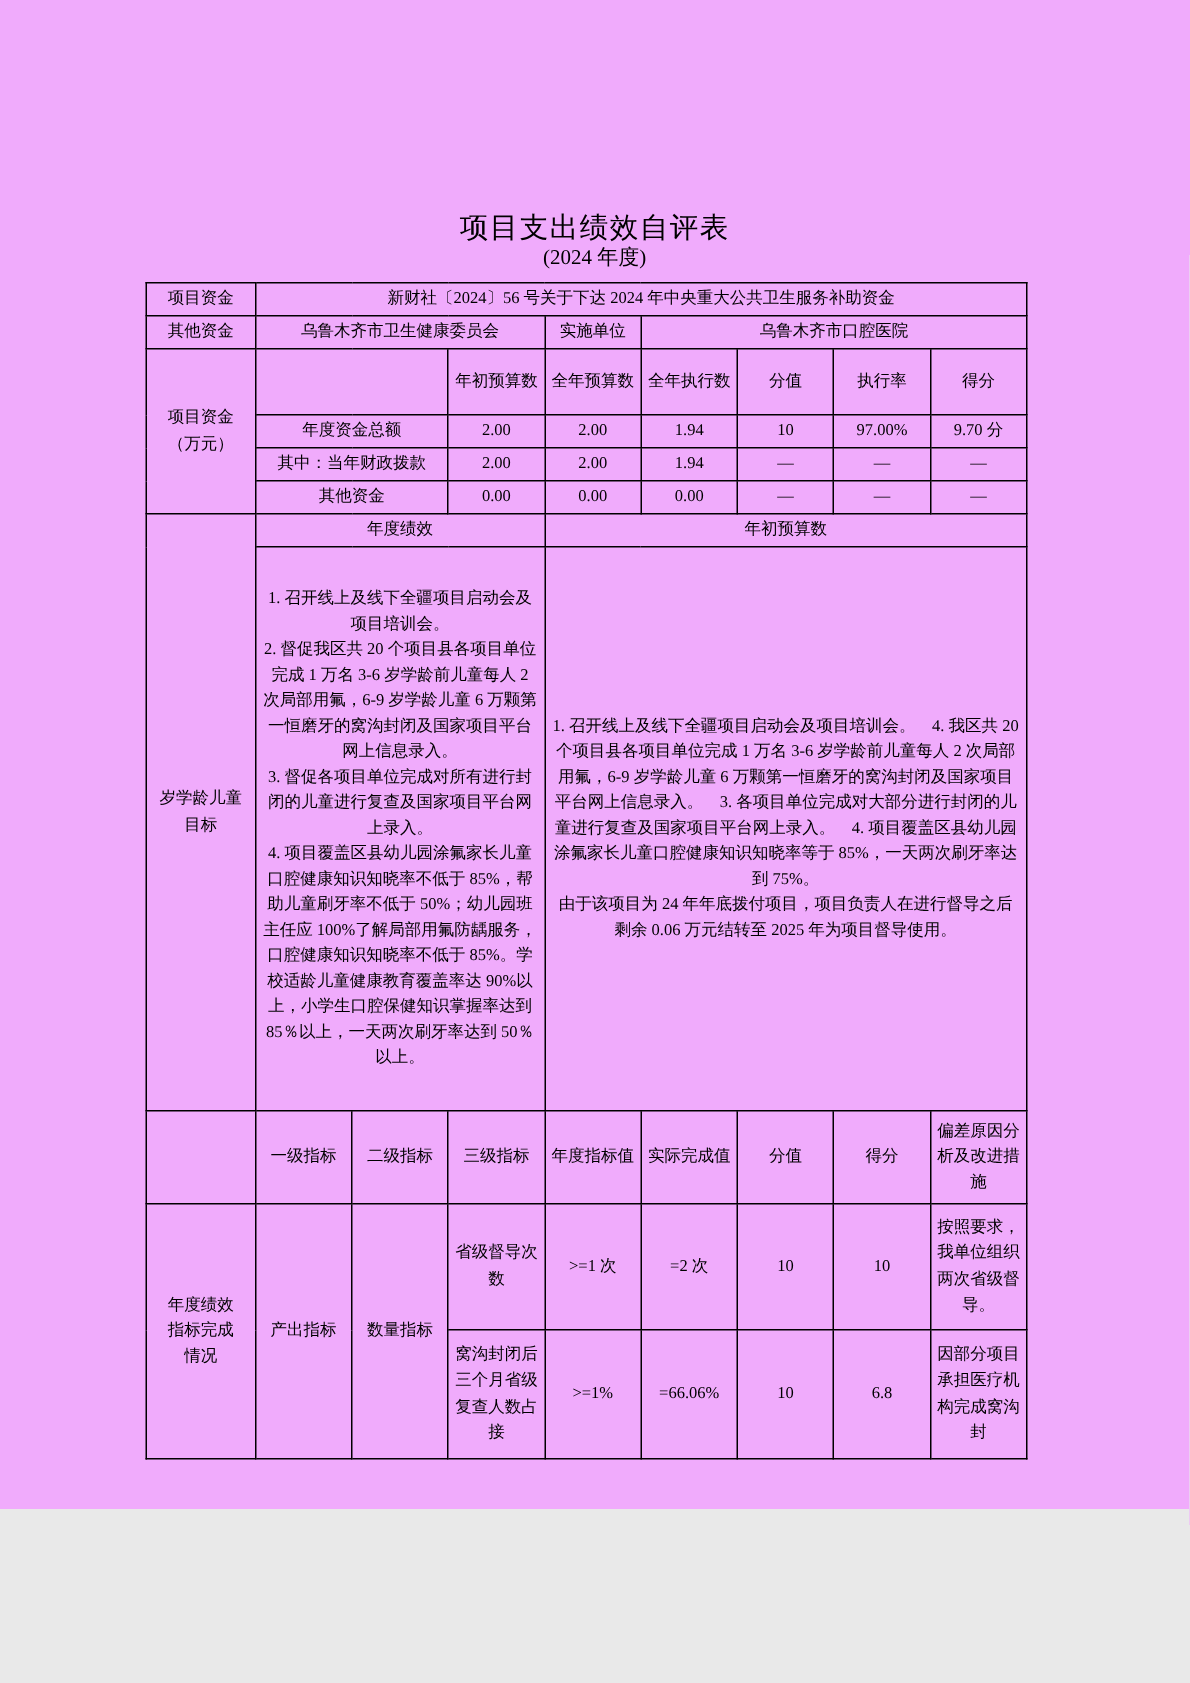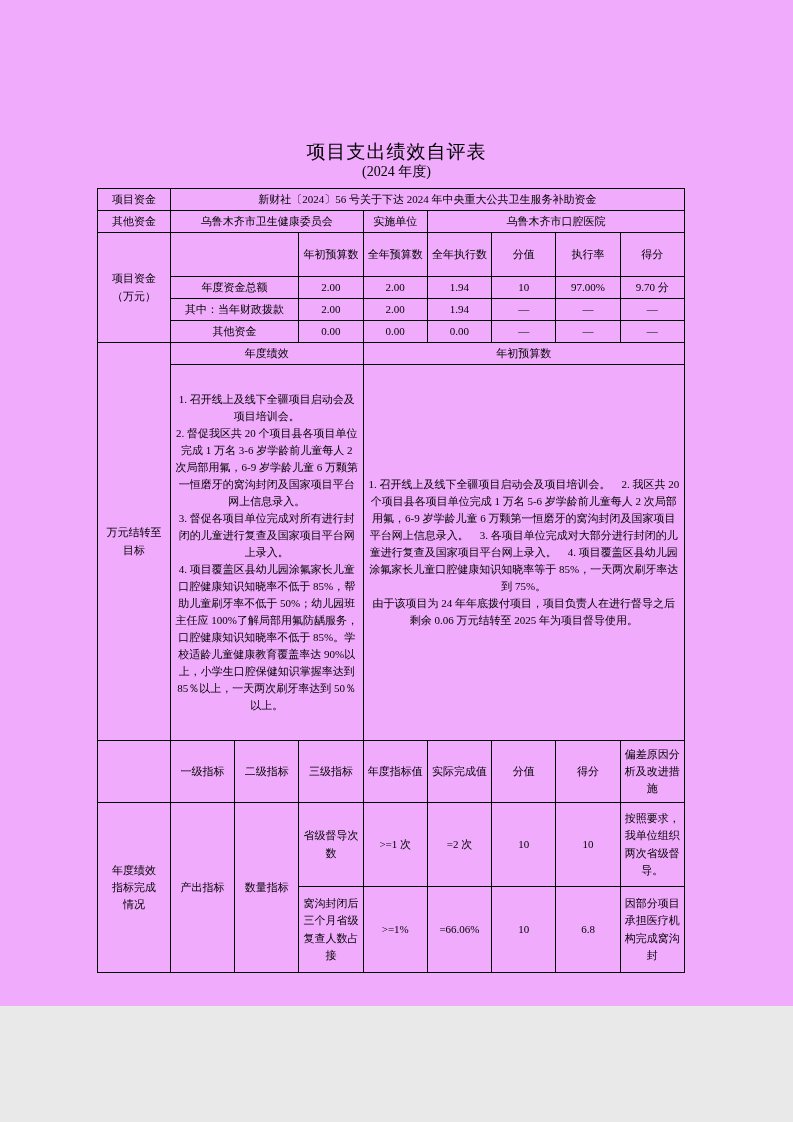--- a/index.html
+++ b/index.html
@@ -115,32 +115,32 @@
       <td colspan="2">其他资金</td>
       <td>0.00</td>
       <td>0.00</td>
       <td>0.00</td>
       <td>—</td>
       <td>—</td>
       <td>—</td>
     </tr>
 
     <tr class="h22">
-      <td rowspan="2" class="pre">万元结转至
+      <td rowspan="2" class="pre">岁学龄儿童
 目标</td>
       <td colspan="3">年度绩效</td>
       <td colspan="5">年初预算数</td>
     </tr>
 
     <tr class="h376">
       <td colspan="3" class="big pre top">1. 召开线上及线下全疆项目启动会及项目培训会。
 2. 督促我区共 20 个项目县各项目单位完成 1 万名 3-6 岁学龄前儿童每人 2 次局部用氟，6-9 岁学龄儿童 6 万颗第一恒磨牙的窝沟封闭及国家项目平台网上信息录入。
 3. 督促各项目单位完成对所有进行封闭的儿童进行复查及国家项目平台网上录入。
 4. 项目覆盖区县幼儿园涂氟家长儿童口腔健康知识知晓率不低于 85%，帮助儿童刷牙率不低于 50%；幼儿园班主任应 100%了解局部用氟防龋服务，口腔健康知识知晓率不低于 85%。学校适龄儿童健康教育覆盖率达 90%以上，小学生口腔保健知识掌握率达到 85％以上，一天两次刷牙率达到 50％以上。</td>
-      <td colspan="5" class="big pre">1. 召开线上及线下全疆项目启动会及项目培训会。　2. 我区共 20 个项目县各项目单位完成 1 万名 5-6 岁学龄前儿童每人 2 次局部用氟，6-9 岁学龄儿童 6 万颗第一恒磨牙的窝沟封闭及国家项目平台网上信息录入。　3. 各项目单位完成对大部分进行封闭的儿童进行复查及国家项目平台网上录入。　4. 项目覆盖区县幼儿园涂氟家长儿童口腔健康知识知晓率等于 85%，一天两次刷牙率达到 75%。
+      <td colspan="5" class="big pre">1. 召开线上及线下全疆项目启动会及项目培训会。　4. 我区共 20 个项目县各项目单位完成 1 万名 3-6 岁学龄前儿童每人 2 次局部用氟，6-9 岁学龄儿童 6 万颗第一恒磨牙的窝沟封闭及国家项目平台网上信息录入。　3. 各项目单位完成对大部分进行封闭的儿童进行复查及国家项目平台网上录入。　4. 项目覆盖区县幼儿园涂氟家长儿童口腔健康知识知晓率等于 85%，一天两次刷牙率达到 75%。
 由于该项目为 24 年年底拨付项目，项目负责人在进行督导之后剩余 0.06 万元结转至 2025 年为项目督导使用。</td>
     </tr>
 
     <tr class="h62">
       <td></td>
       <td>一级指标</td>
       <td>二级指标</td>
       <td>三级指标</td>
       <td>年度指标值</td>
       <td>实际完成值</td>

